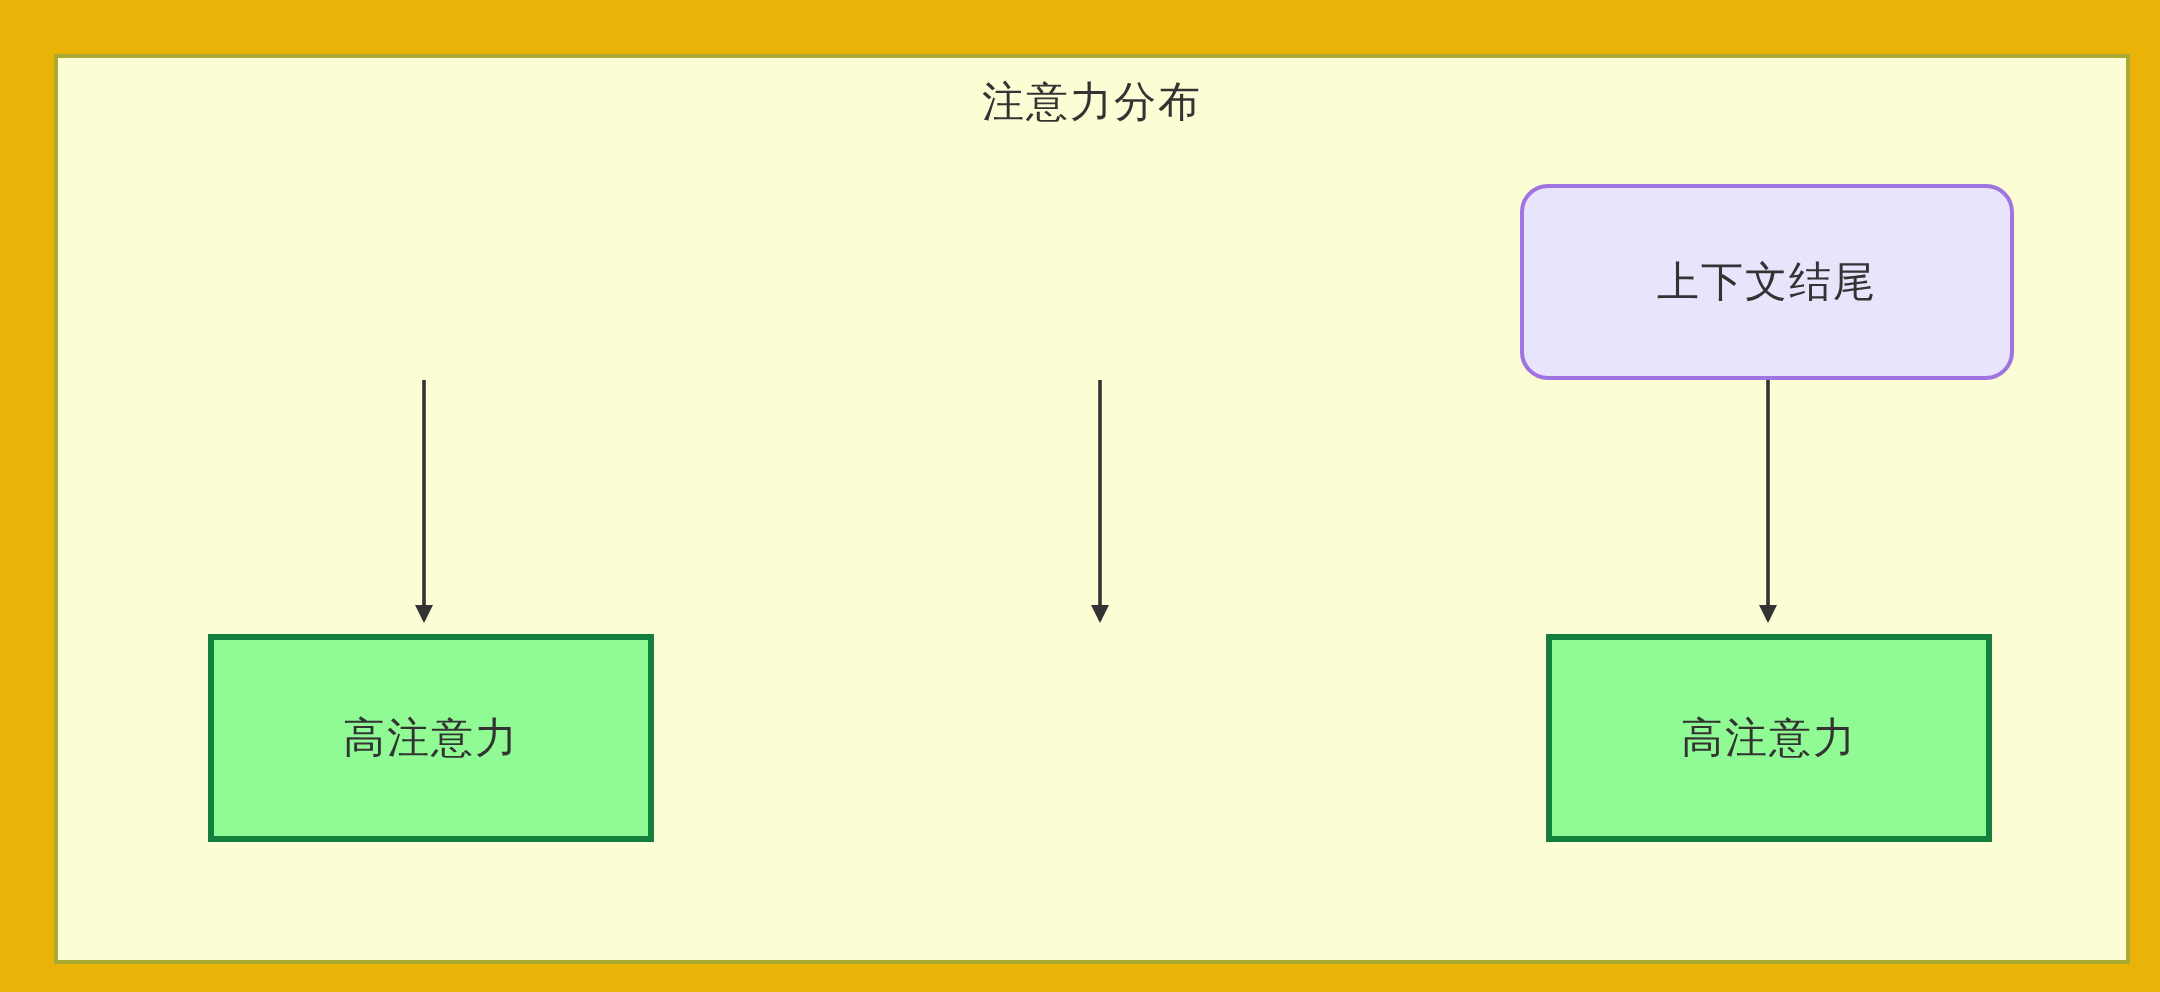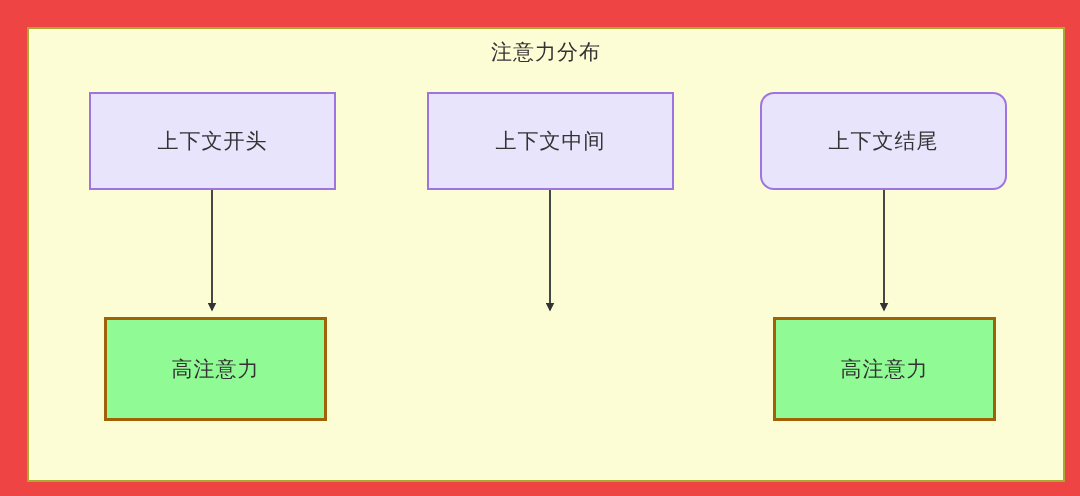--- a/index.html
+++ b/index.html
@@ -11,21 +11,21 @@
     width: 1080px;
     height: 496px;
     font-family: "Liberation Sans", "DejaVu Sans", sans-serif;
     overflow: hidden;
   }
 
   #canvas {
     position: relative;
     width: 1080px;
     height: 496px;
-    background: #ef4444;
+    background: #eab308;
   }
 
   
   .subgraph {
     position: absolute;
     left: 27px;
     top: 27px;
     width: 1038px;
     height: 455px;
     background: #fdfdd5;
@@ -61,21 +61,21 @@
   .node.context {
     width: 247px;
     height: 98px;
     background: #e8e4fc;
     border: 2px solid #9f73e0;
   }
 
   .node.outcome {
     width: 223px;
     height: 104px;
-    border: 3px solid #a16207;
+    border: 3px solid #15803d;
   }
 
   .node.outcome.high {
     background: #90fb95;
   }
 
   .node.outcome.low {
     background: #fb9a9a;
   }
 
@@ -112,27 +112,21 @@
     <defs>
       <marker id="arrowhead" markerWidth="9" markerHeight="9" refX="7.5" refY="4.5" orient="auto" markerUnits="userSpaceOnUse">
         <path d="M0,0 L9,4.5 L0,9 z" fill="#333333"></path>
       </marker>
     </defs>
     <line x1="212" y1="190" x2="212" y2="310" stroke="#333333" stroke-width="1.8" marker-end="url(#arrowhead)"></line>
     <line x1="550" y1="190" x2="550" y2="310" stroke="#333333" stroke-width="1.8" marker-end="url(#arrowhead)"></line>
     <line x1="884" y1="190" x2="884" y2="310" stroke="#333333" stroke-width="1.8" marker-end="url(#arrowhead)"></line>
   </svg>
 
-  <div class="node context" id="node-ctx-0">
-    <span>上下文开头</span>
-  </div>
 
-  <div class="node context" id="node-ctx-1">
-    <span>上下文中间</span>
-  </div>
 
   <div class="node context" id="node-ctx-2">
     <span>上下文结尾</span>
   </div>
 
   <div class="node outcome high" id="node-out-0">
     <span>高注意力</span>
   </div>
 
 

